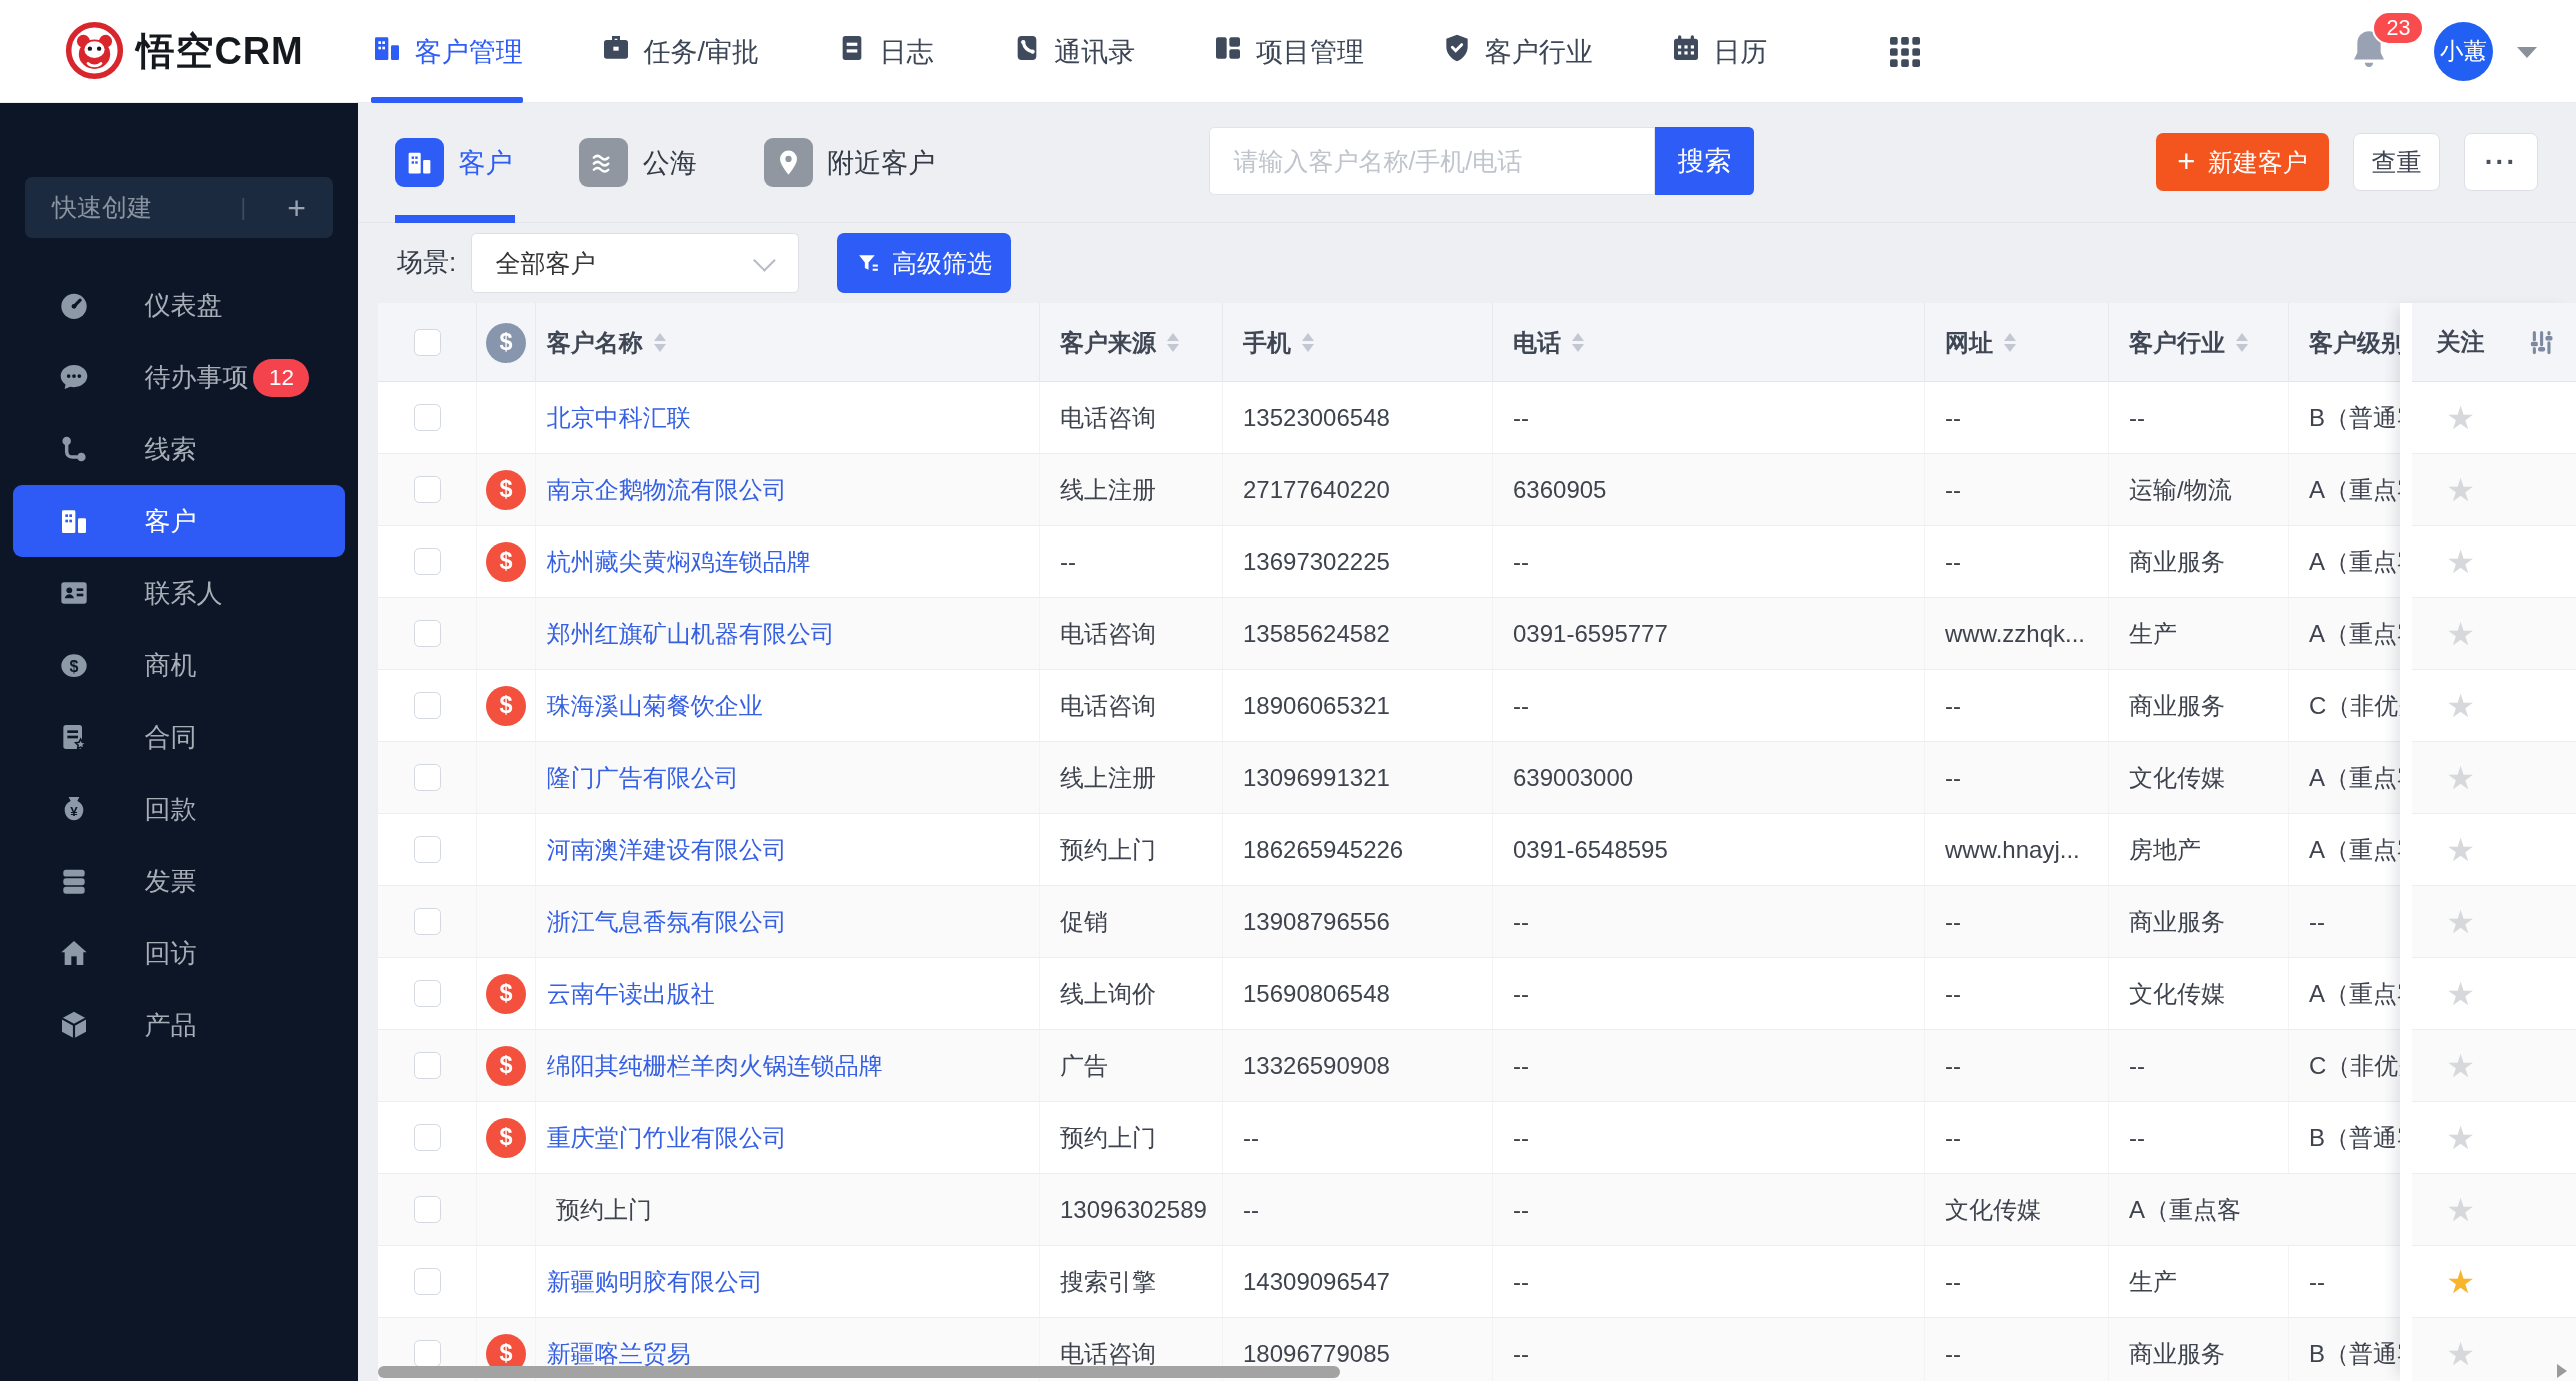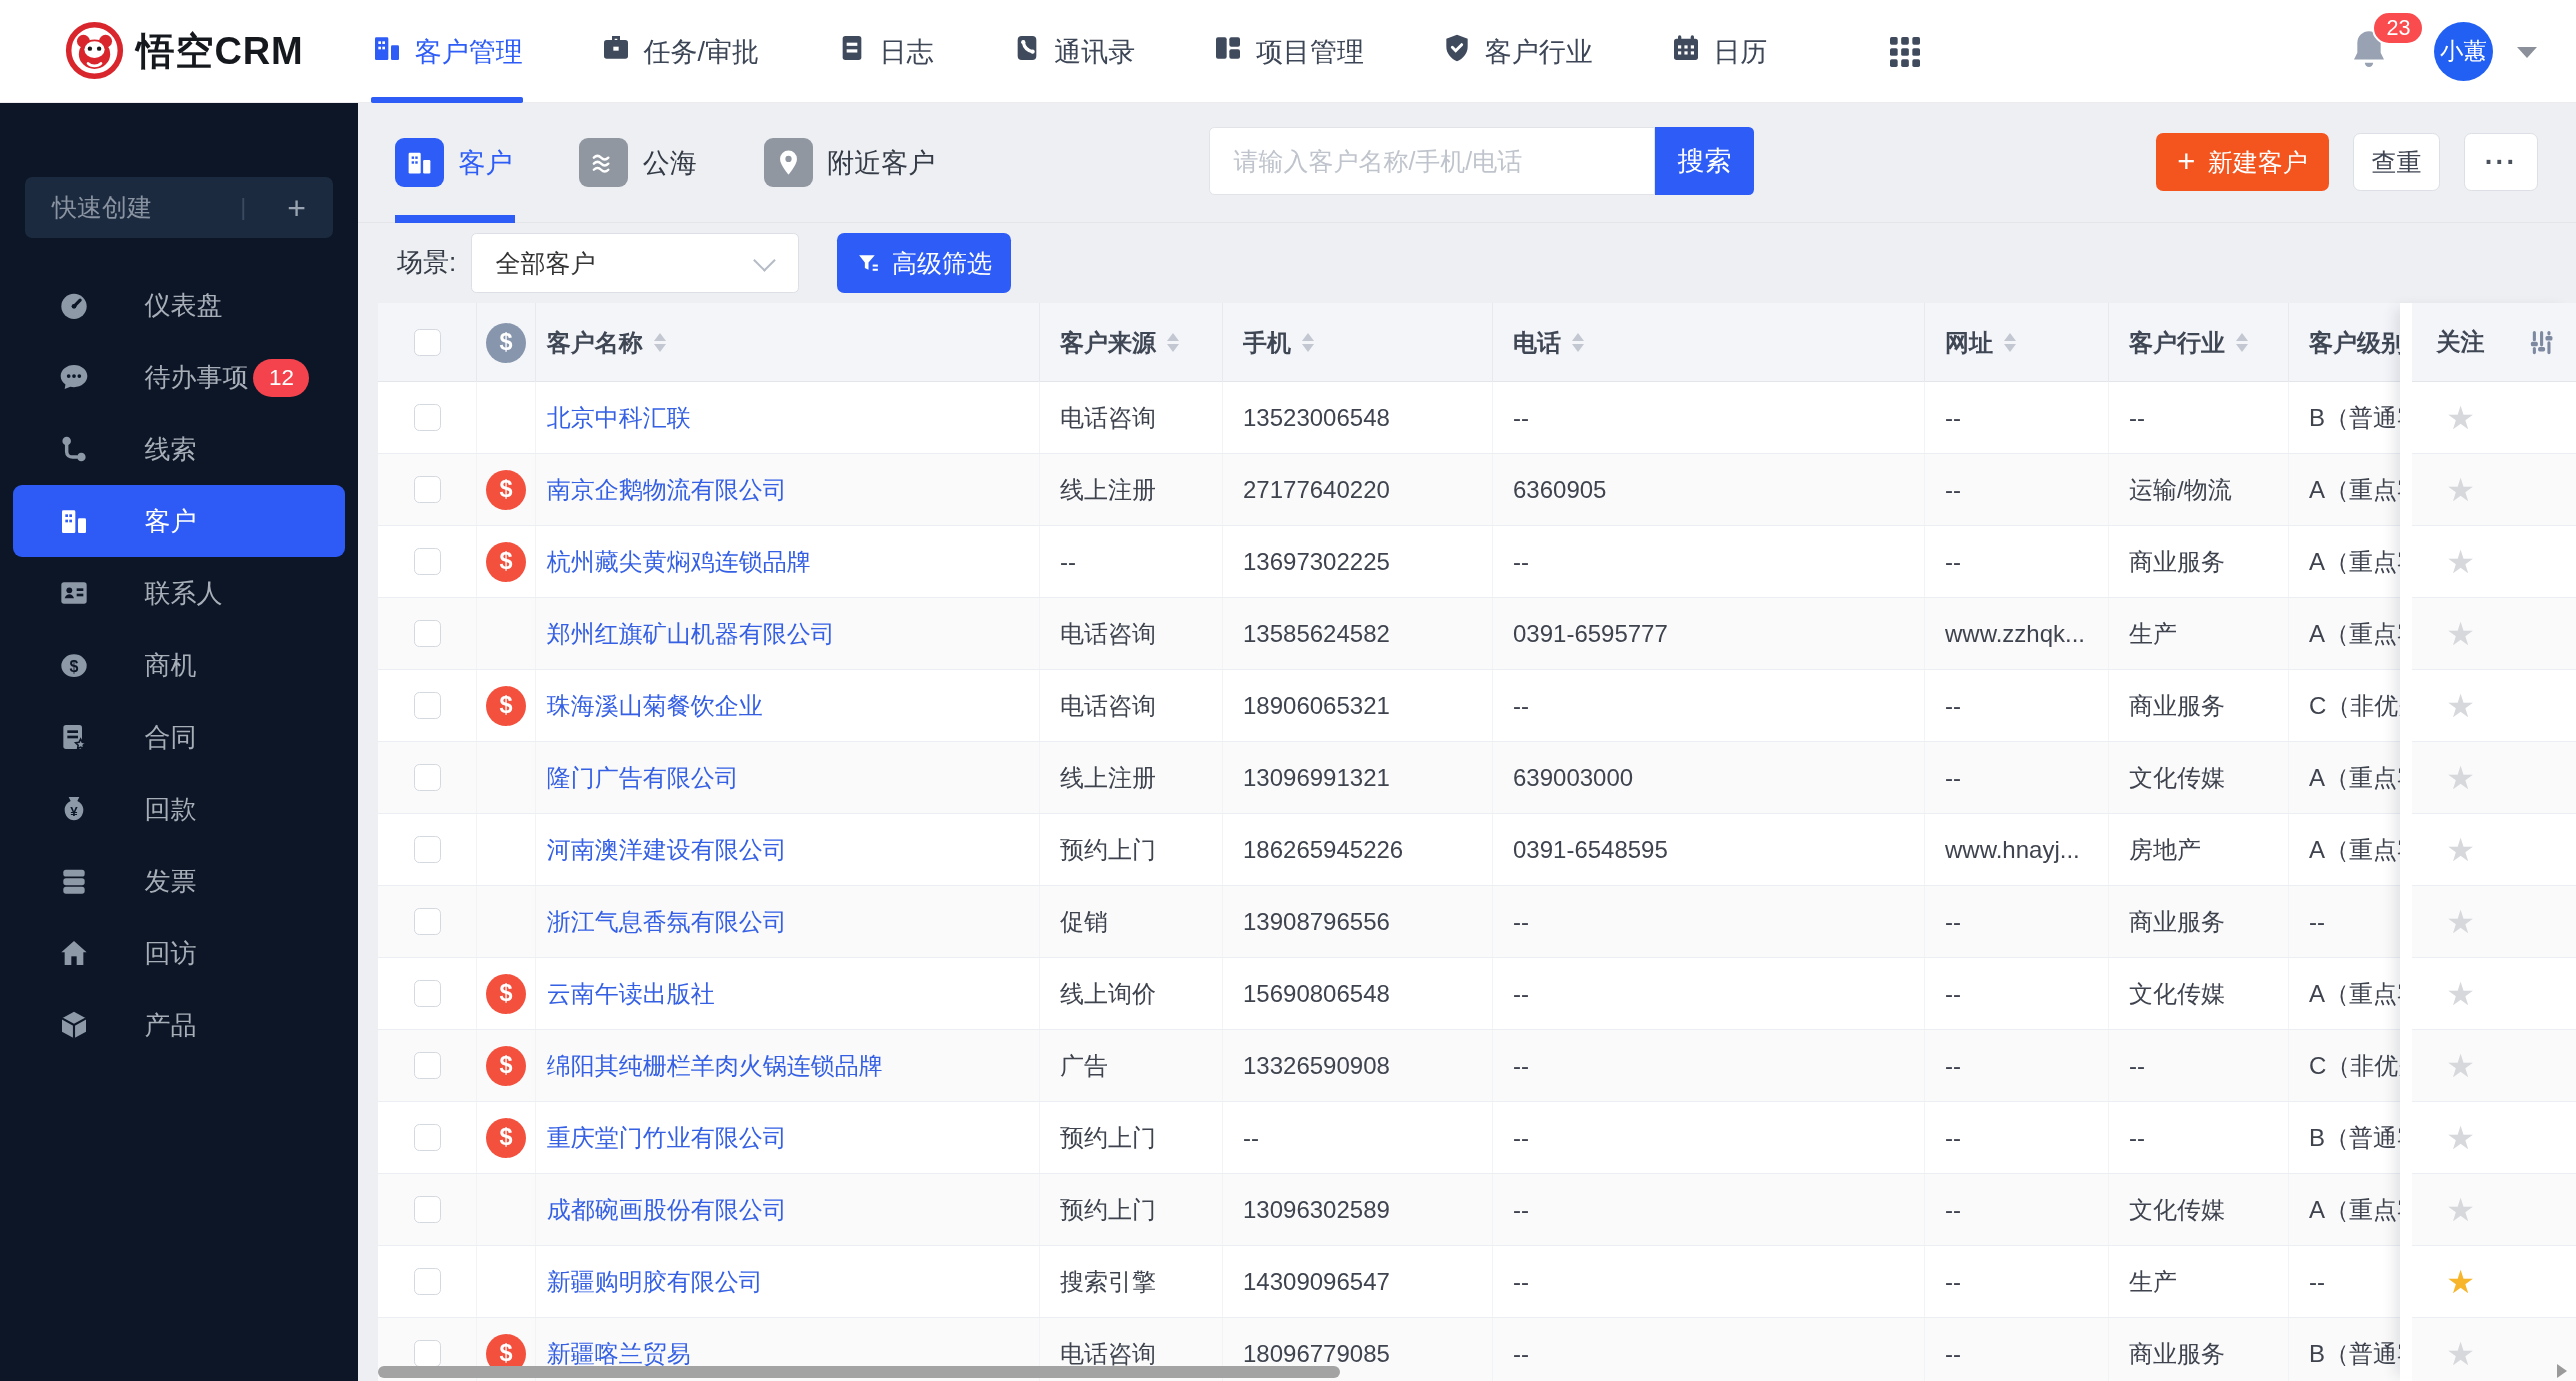--- a/index.html
+++ b/index.html
@@ -654,23 +654,20 @@
           <div class="cell">--</div>
           <div class="cell">--</div>
           <div class="cell c-level">B（普通客</div>
         </div>
 
         <div class="trow cols">
           <div class="cell c-check">
             <span class="checkbox"></span>
           </div>
           <div class="cell c-deal"></div>
-          <div class="cell c-name">
-            <a class="cname">成都碗画股份有限公司</a>
-          </div>
           <div class="cell">预约上门</div>
           <div class="cell">13096302589</div>
           <div class="cell">--</div>
           <div class="cell">--</div>
           <div class="cell">文化传媒</div>
           <div class="cell c-level">A（重点客</div>
         </div>
 
         <div class="trow cols">
           <div class="cell c-check">

